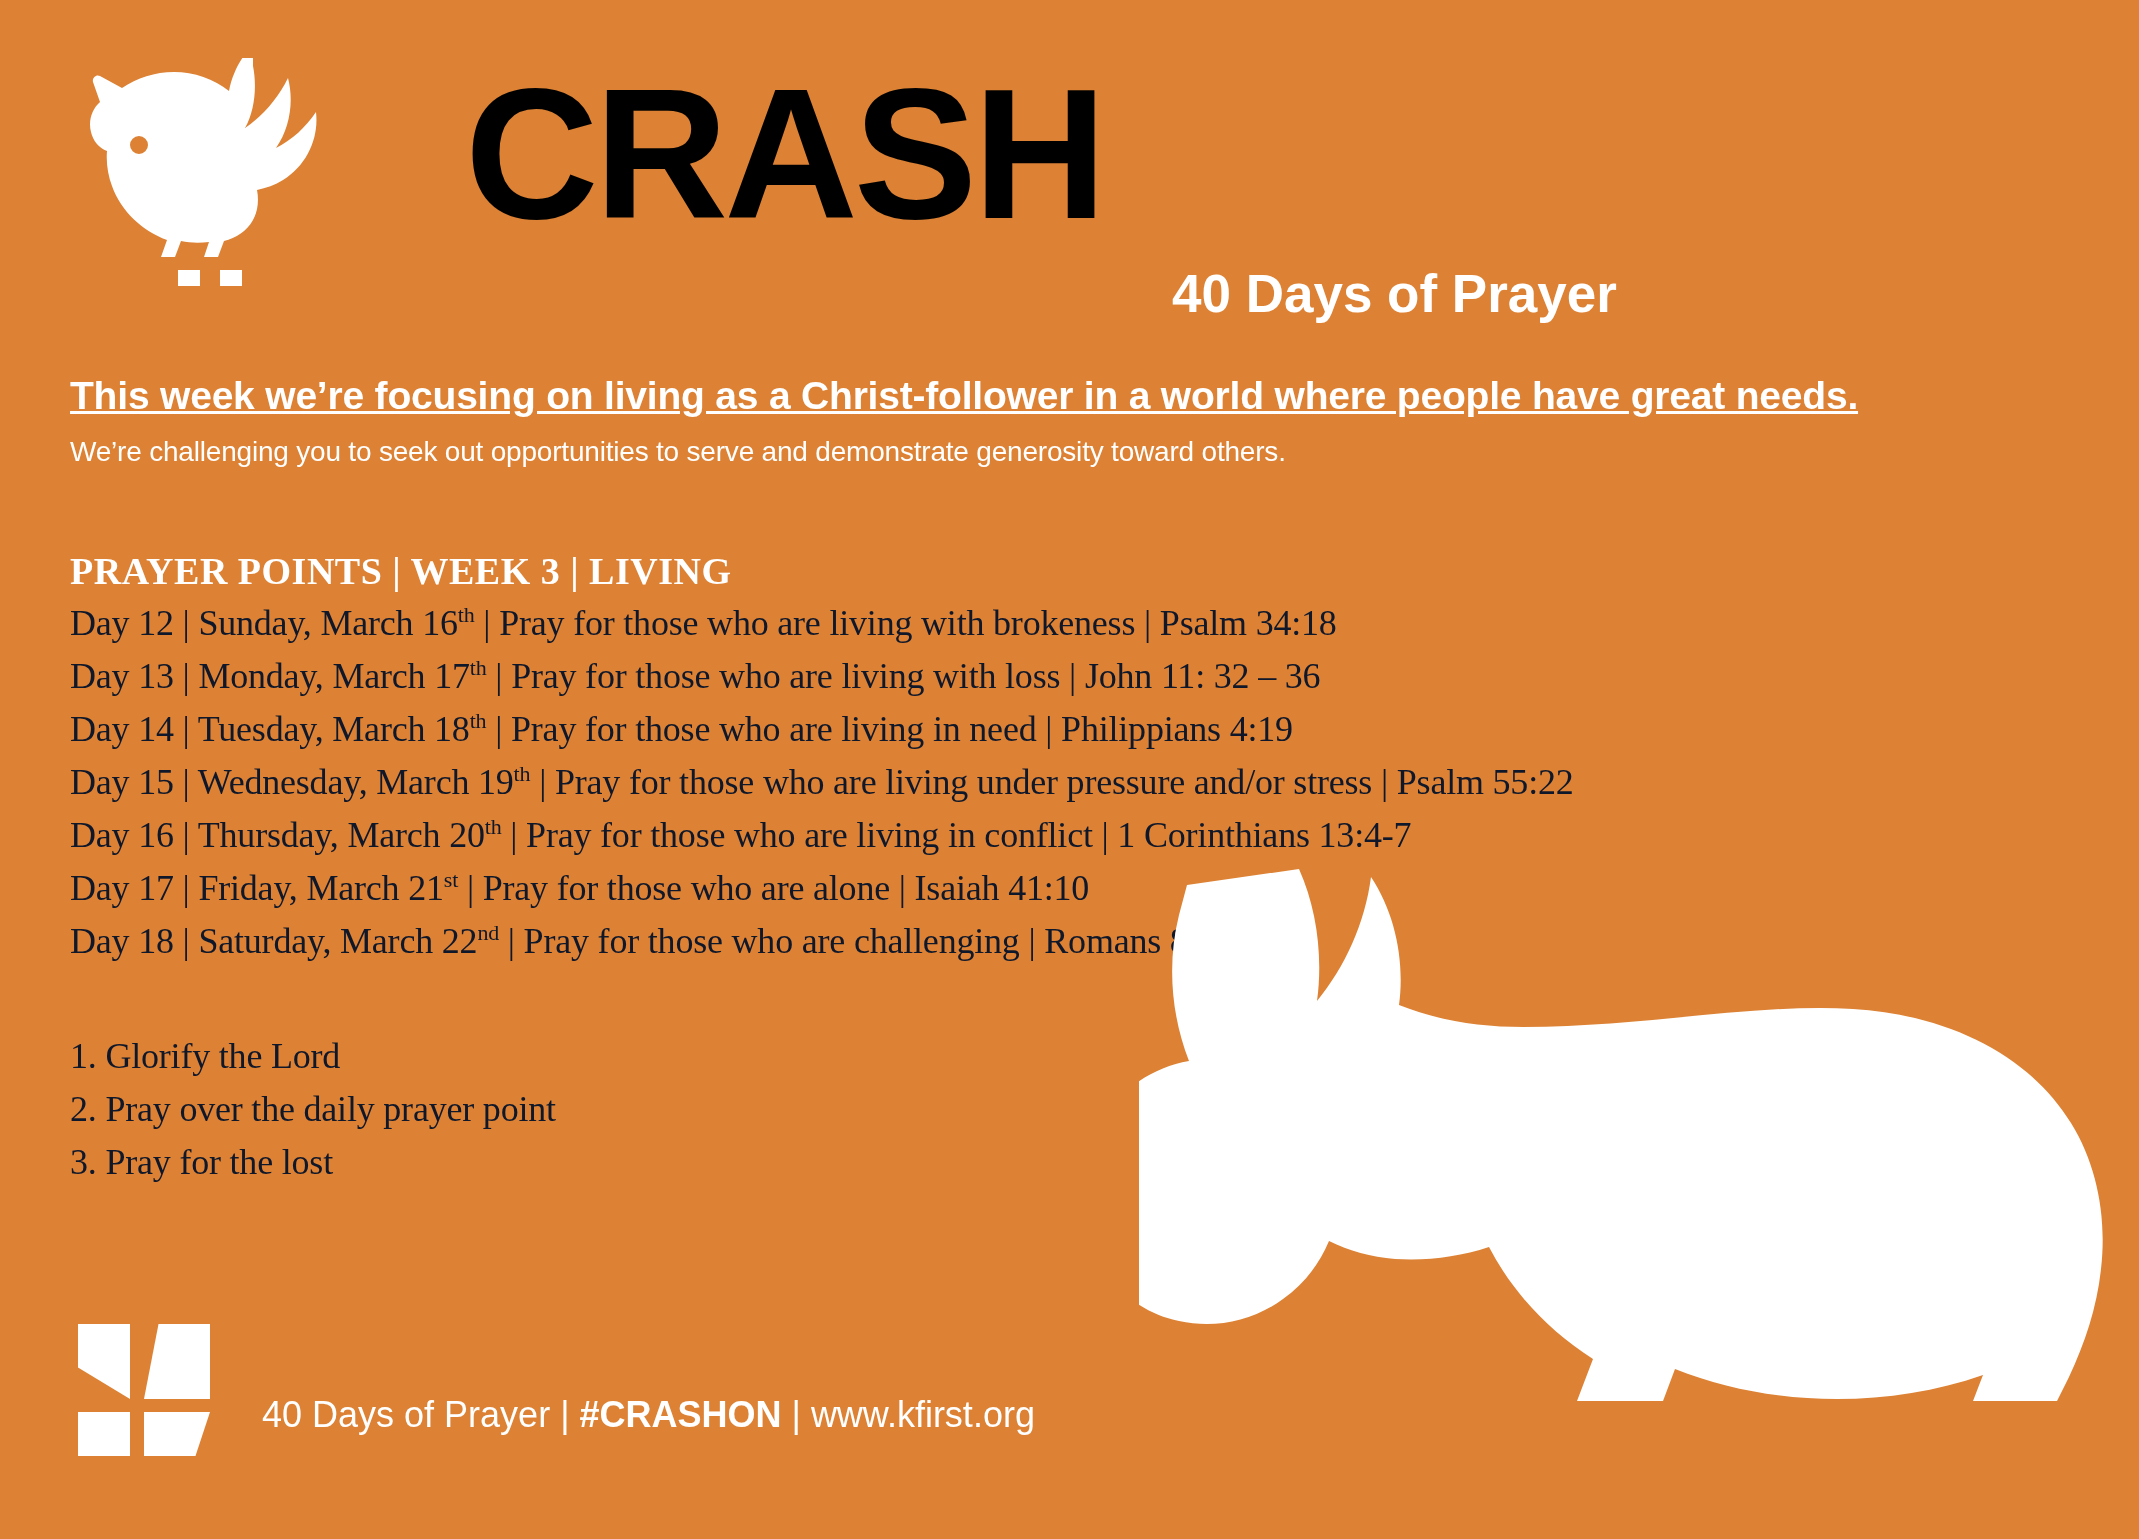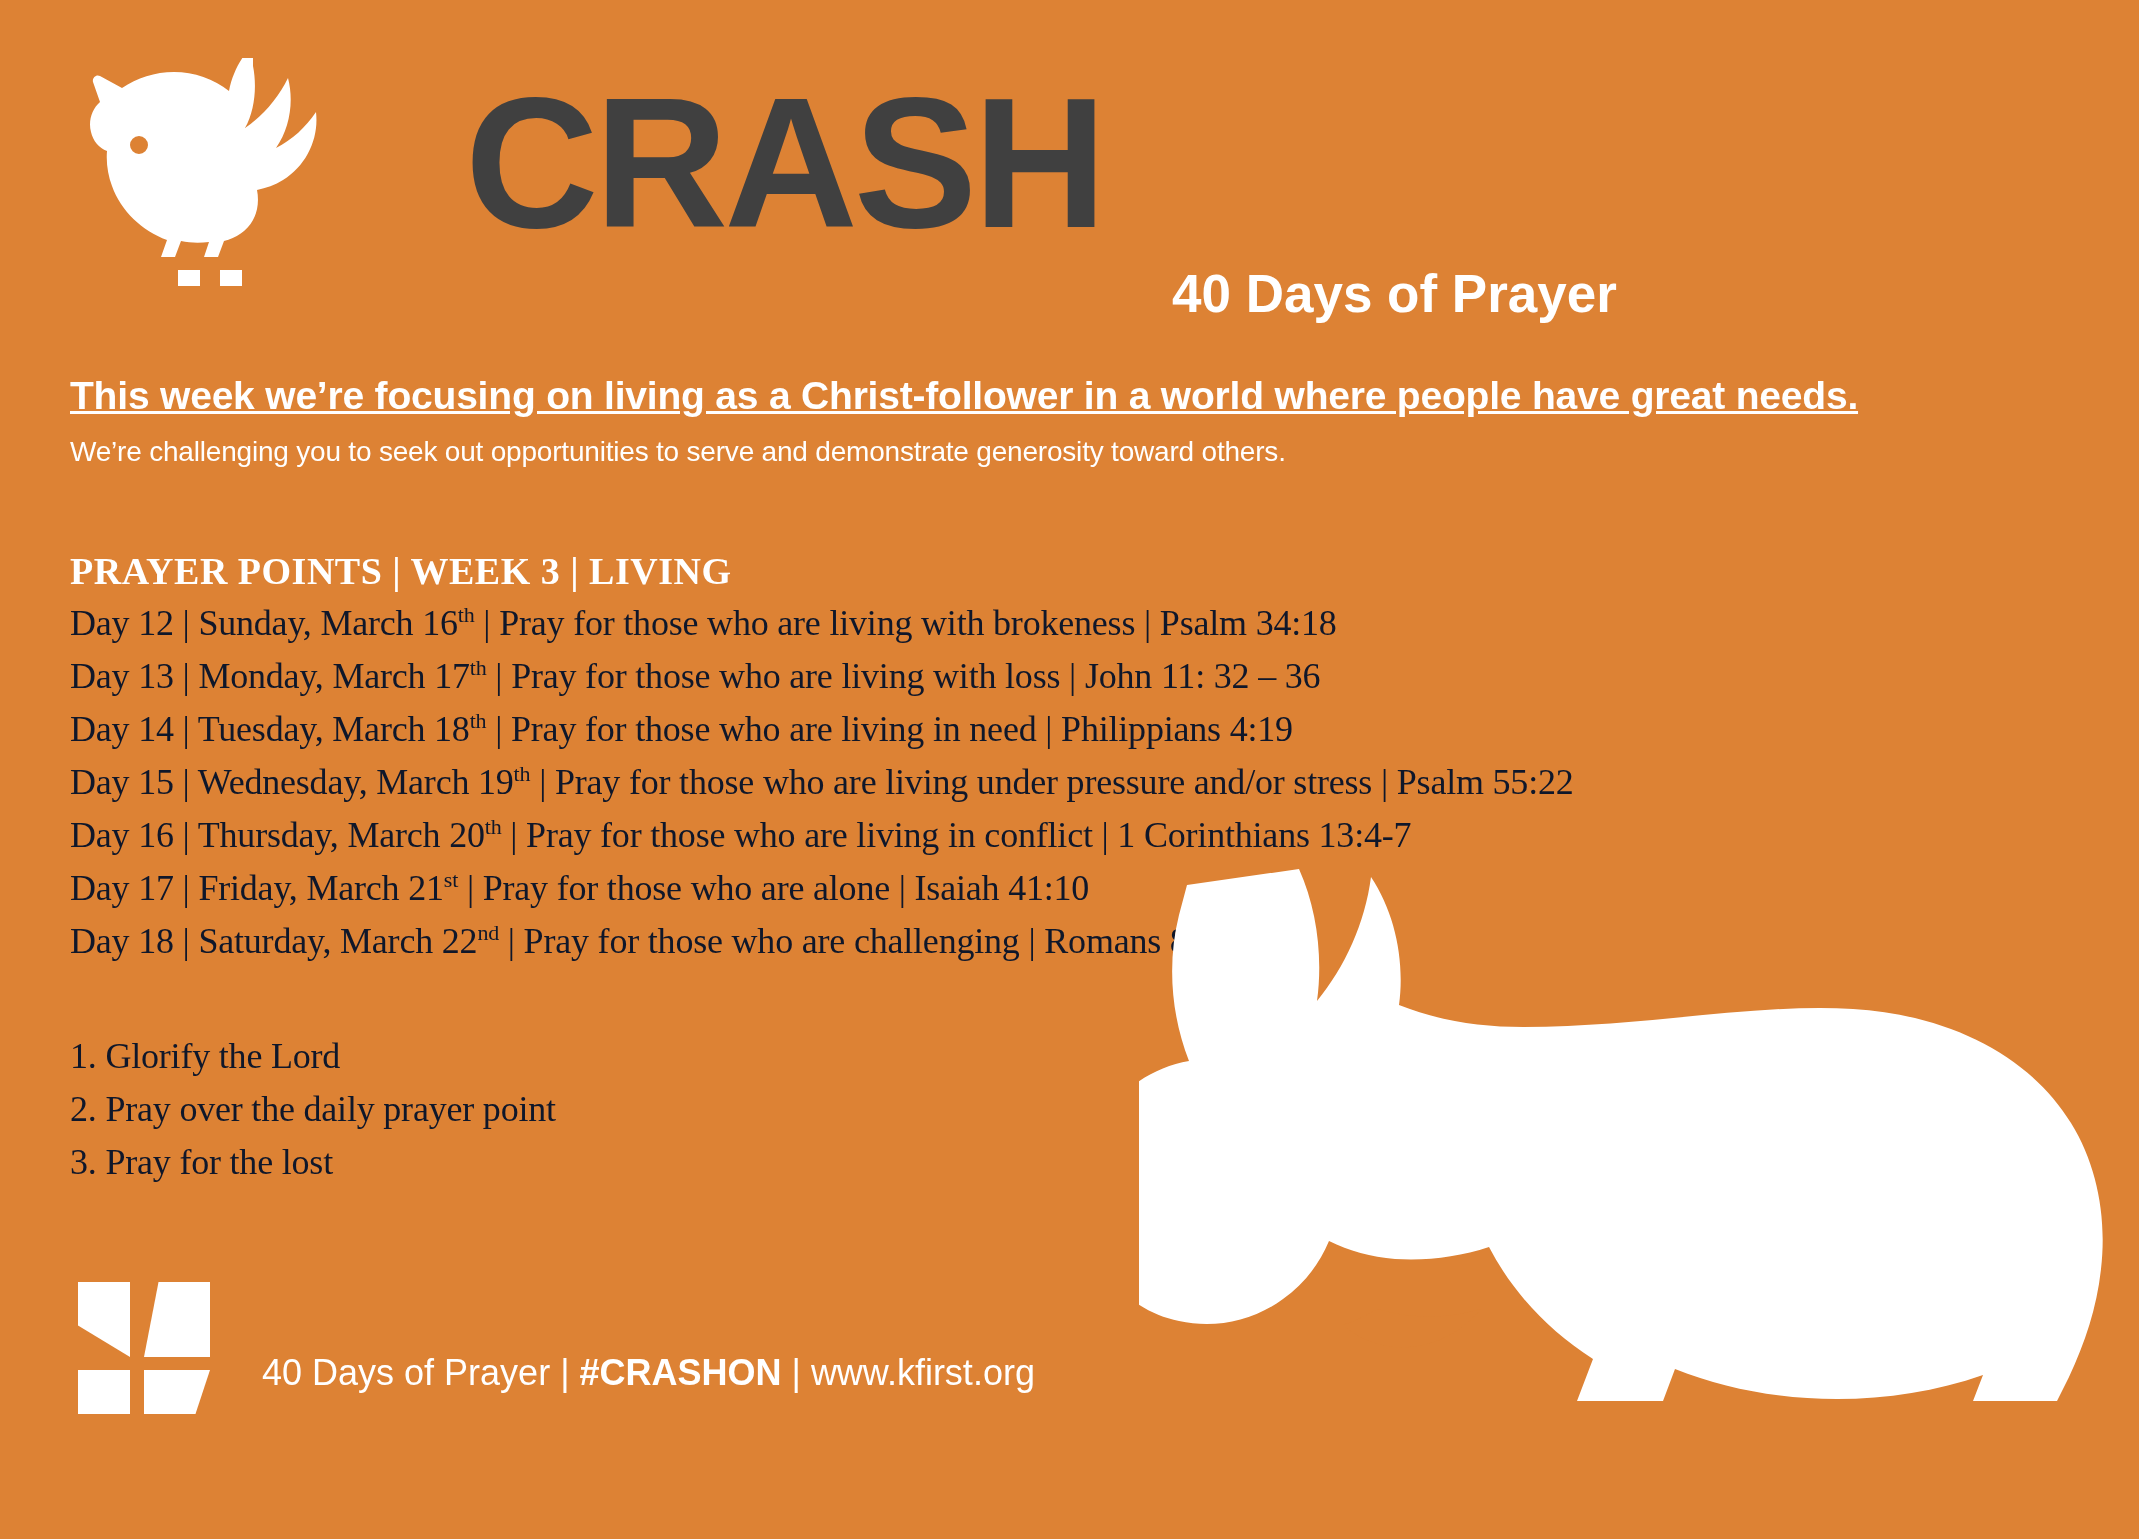--- a/index.html
+++ b/index.html
@@ -33,27 +33,27 @@
   .logo-rhino {
     position: absolute;
     left: 10px;
     top: 28px;
     width: 400px;
     height: 250px;
   }
   .brand-title {
     position: absolute;
     left: 415px;
-    top: 41px;
+    top: 32px;
     font-family: "Liberation Sans", sans-serif;
     font-weight: bold;
     font-size: 185px;
     line-height: 185px;
     letter-spacing: -4px;
-    color: #404040;
+    color: #000000;
   }
   .brand-sub {
     position: absolute;
     left: 1122px;
     top: 237px;
     font-family: "Liberation Sans", sans-serif;
     font-weight: bold;
     font-size: 53px;
     line-height: 53px;
     color: #ffffff;
@@ -114,21 +114,21 @@
   .line sup {
     font-size: 22px;
     vertical-align: super;
     line-height: 0;
   }
 
   
   .footer {
     position: absolute;
     left: 78px;
-    top: 1273px;
+    top: 1315px;
     height: 150px;
     display: flex;
     align-items: center;
   }
   .k-logo {
     width: 132px;
     height: 132px;
     position: relative;
     flex: 0 0 auto;
   }

